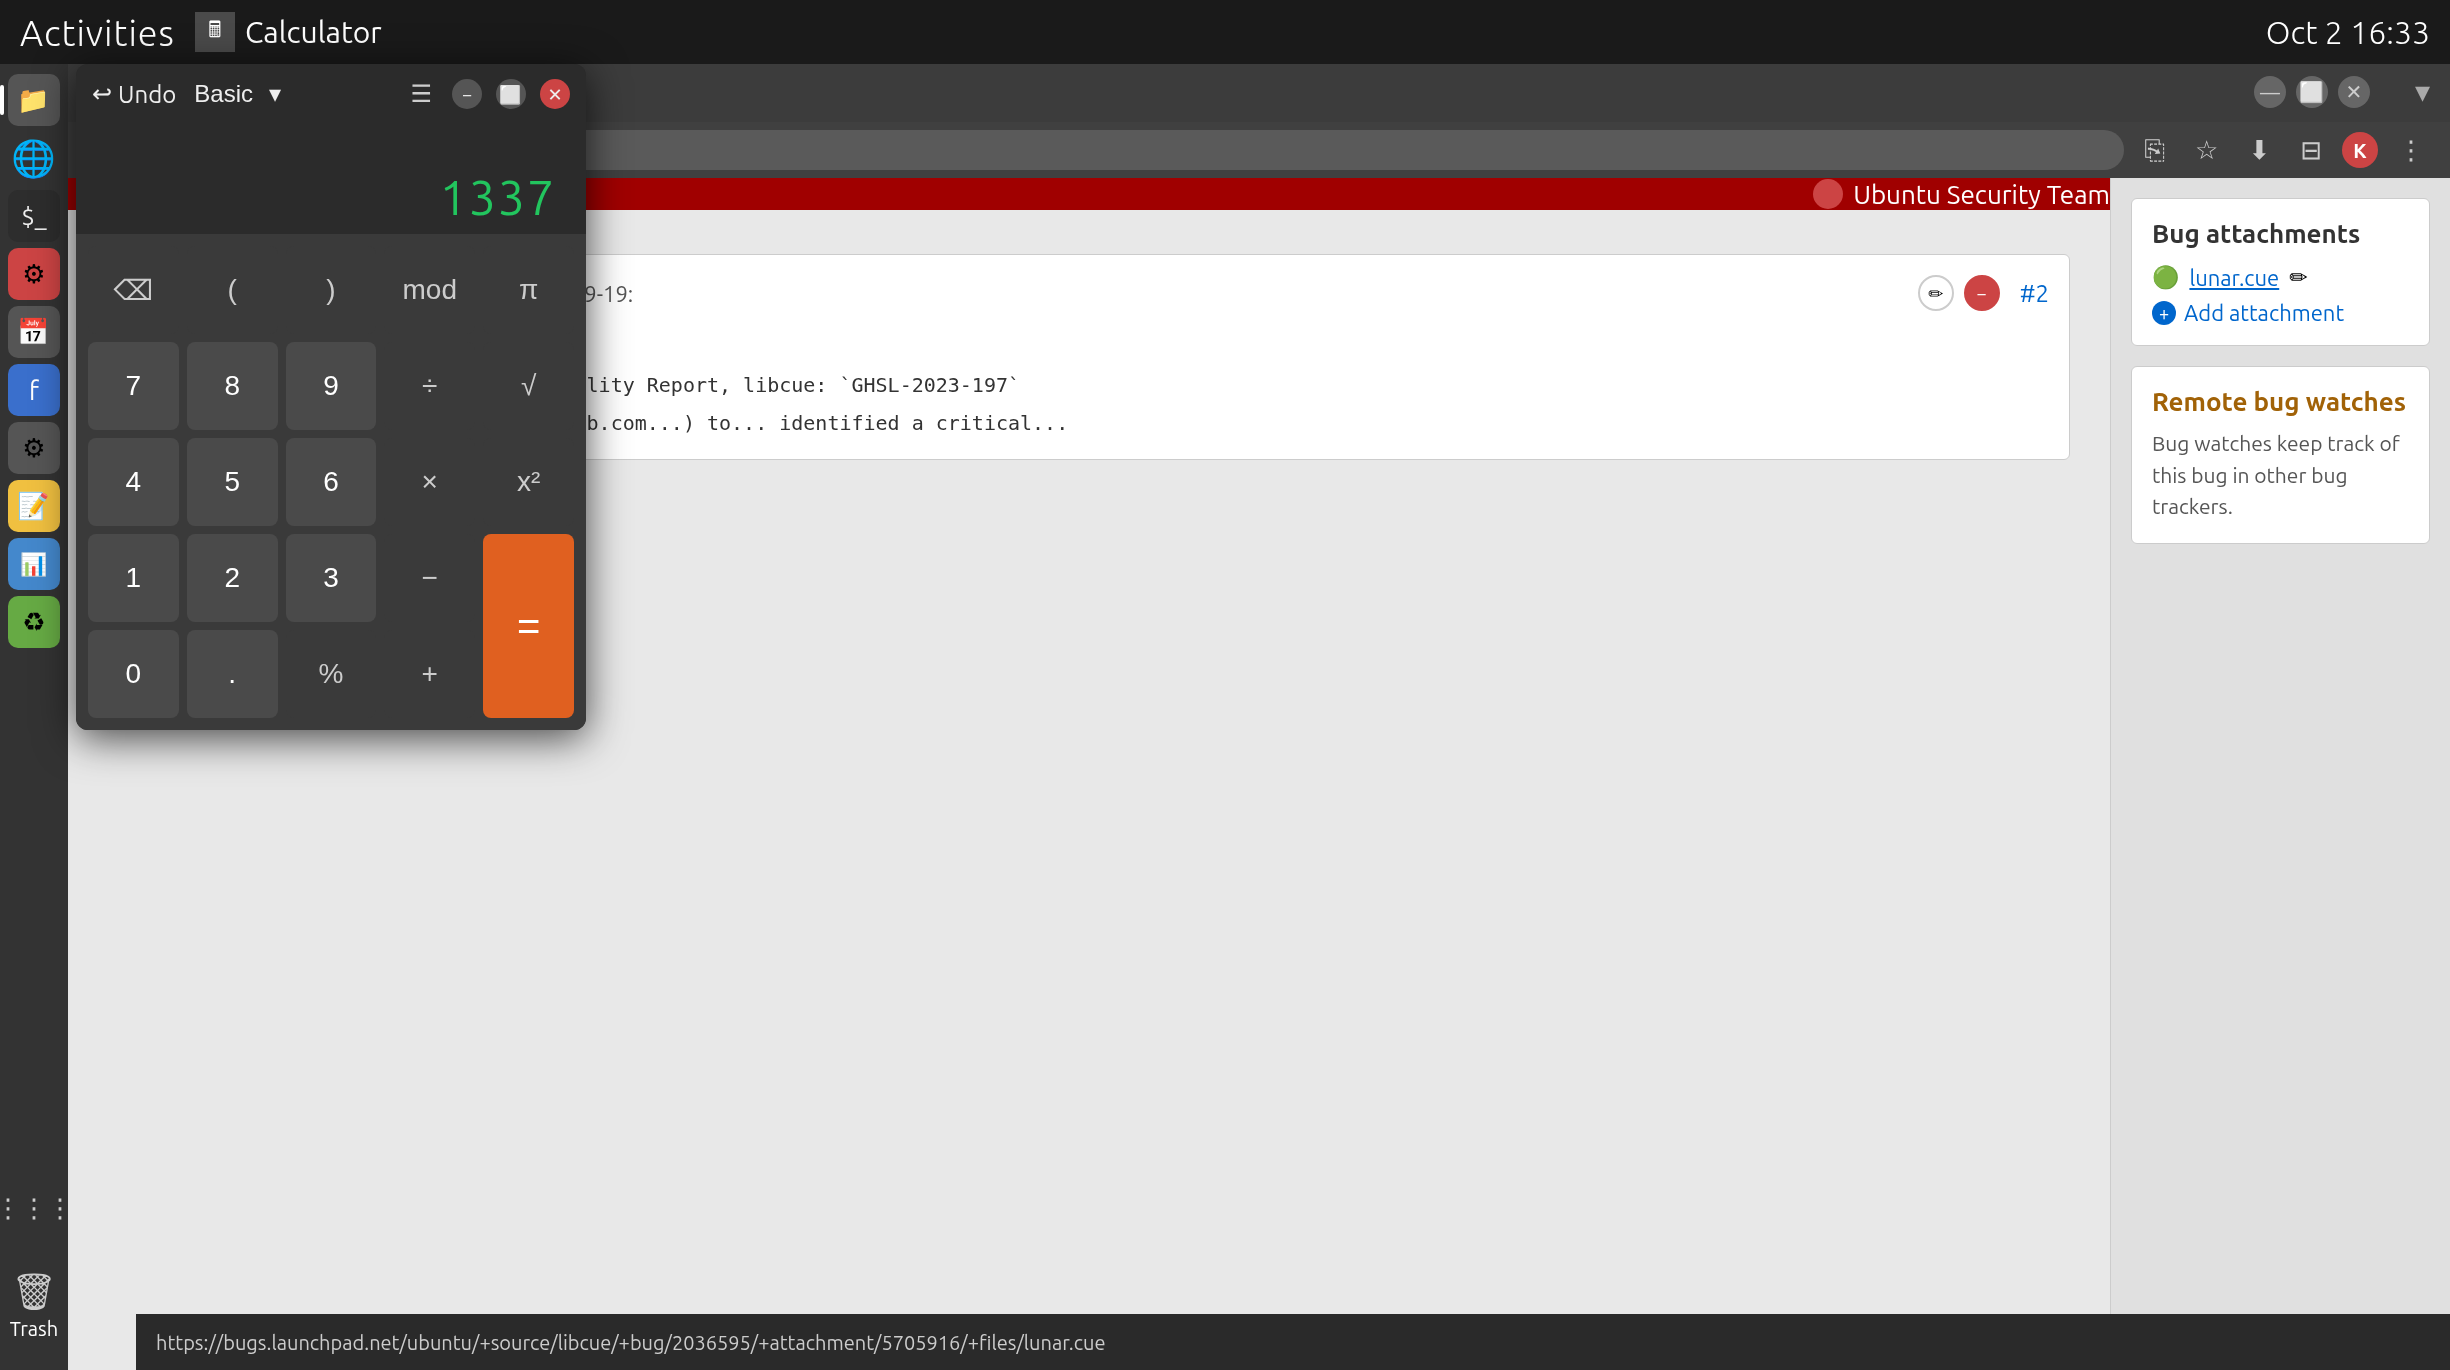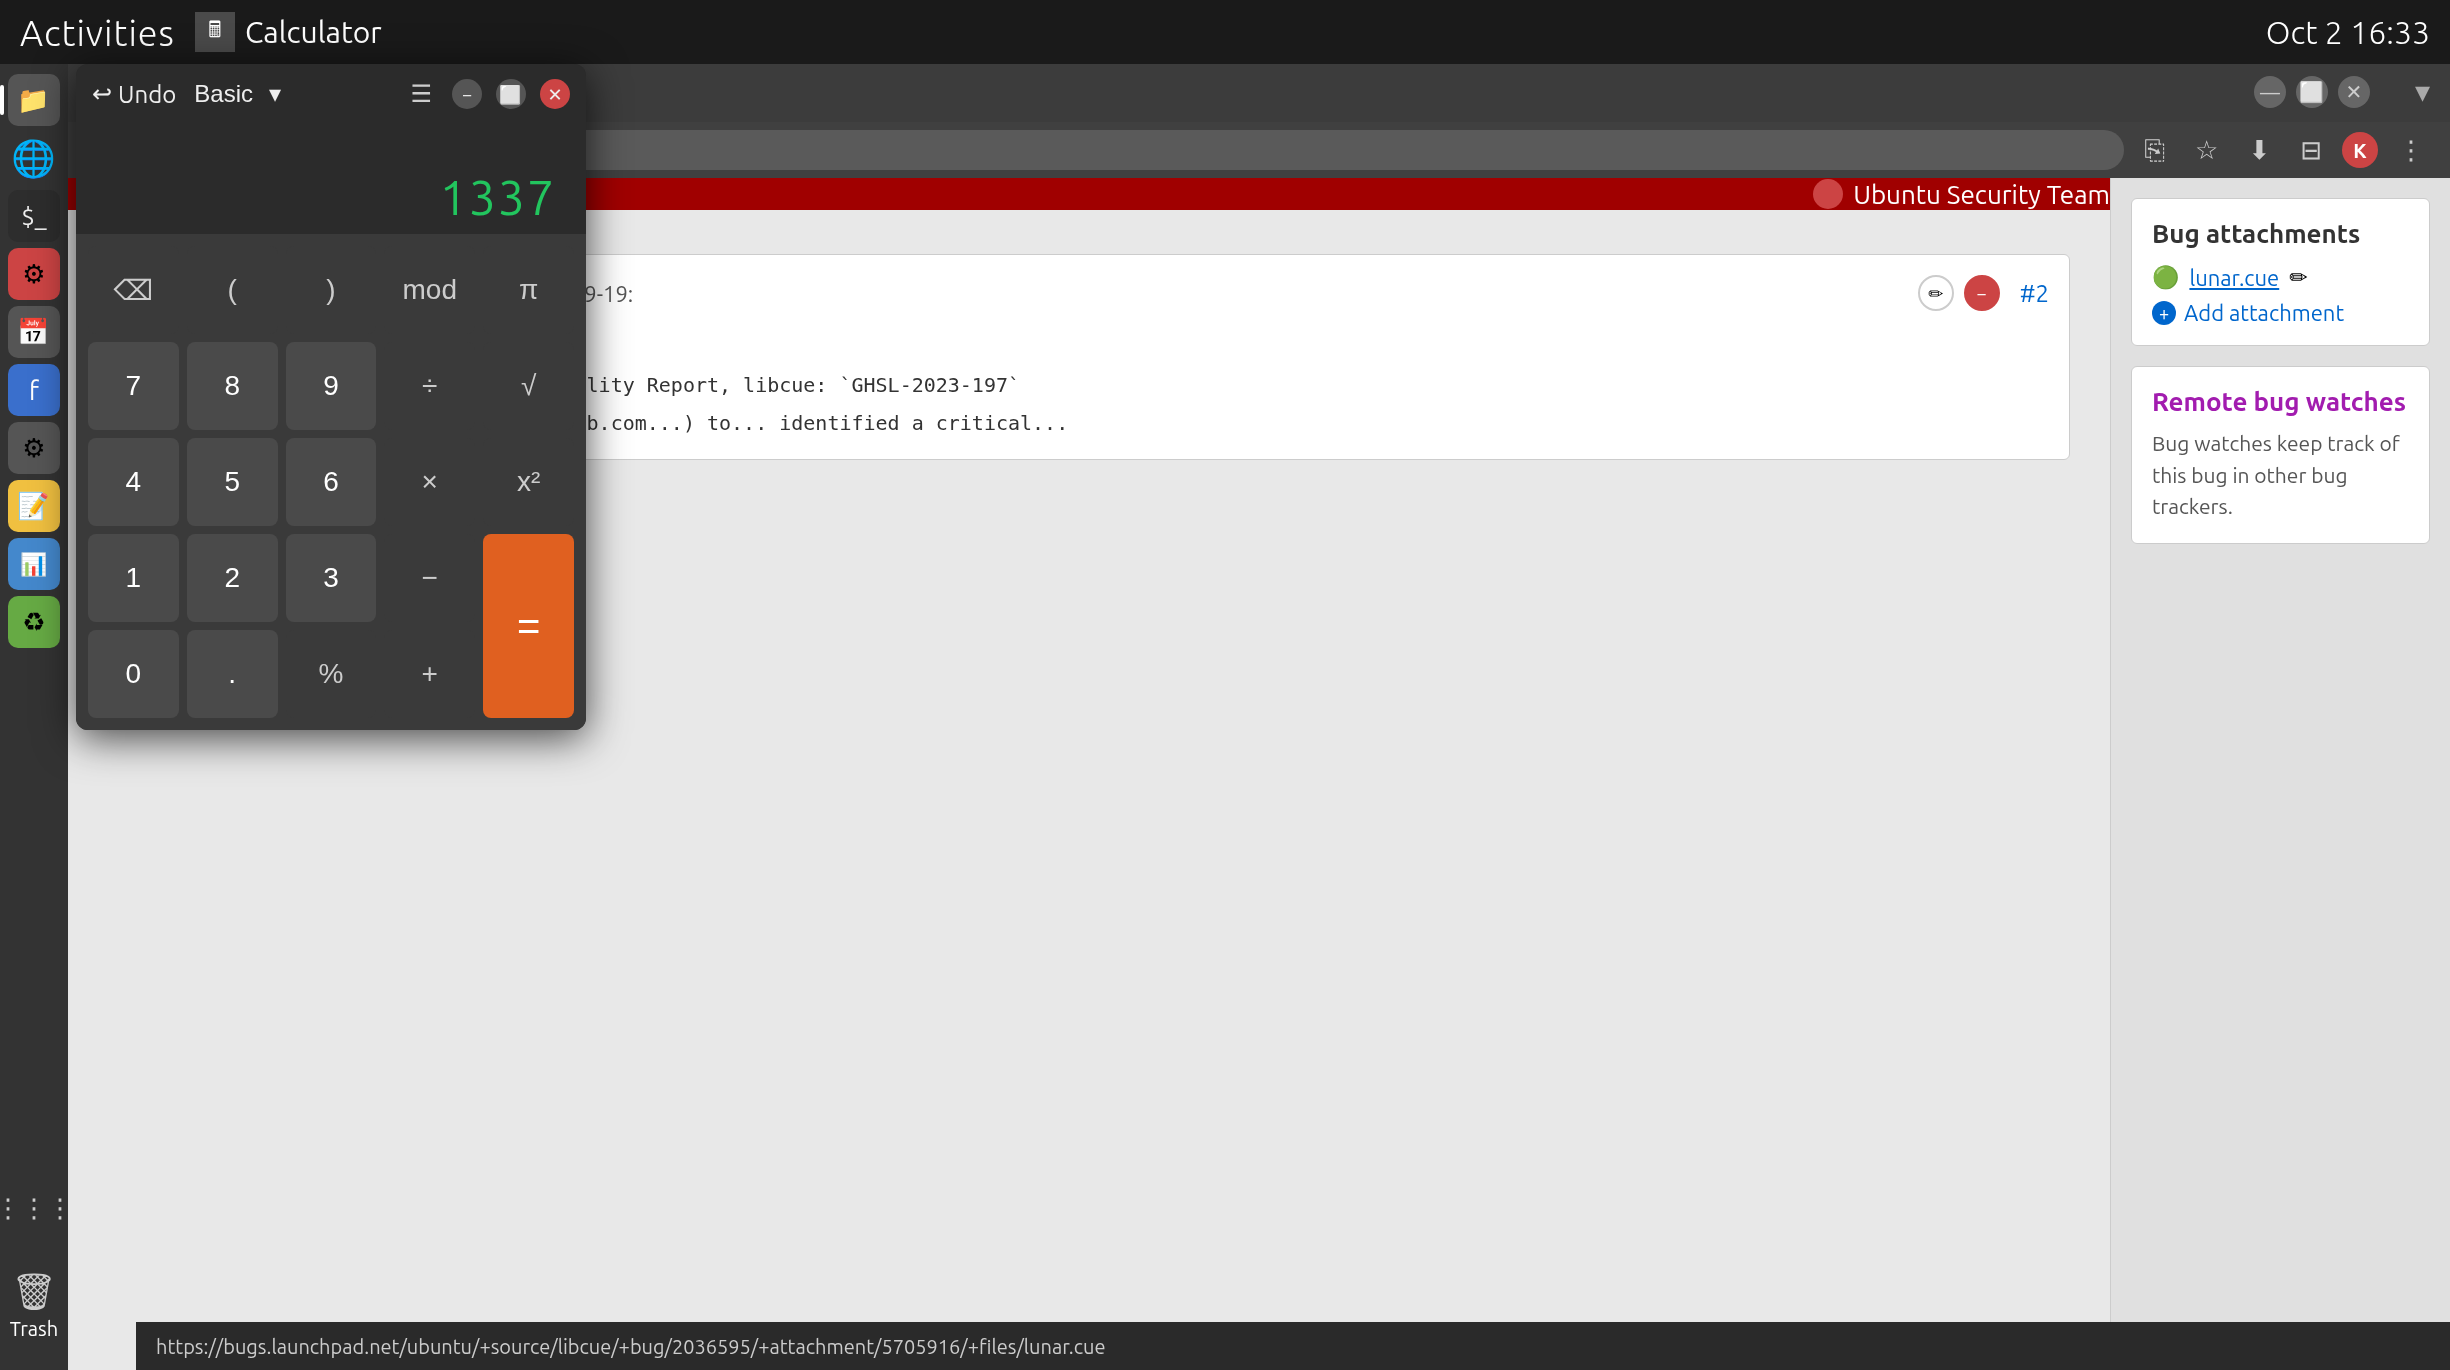--- a/index.html
+++ b/index.html
@@ -344,21 +344,21 @@
 
     .remote-bug-box {
       background: white;
       border: 1px solid #ccc;
       border-radius: 6px;
       padding: 20px;
     }
     .remote-bug-title {
       font-size: 26px;
       font-weight: bold;
-      color: #a21caf;
+      color: #a16207;
       margin-bottom: 12px;
     }
     .remote-bug-text {
       font-size: 21px;
       color: #555;
       line-height: 1.5;
     }
     .comment-box {
       background: white;
       border: 1px solid #ccc;
@@ -407,21 +407,21 @@
       text-decoration: underline;
       cursor: pointer;
     }
 
     
     .status-bar {
       position: absolute;
       bottom: 0;
       left: 68px;
       right: 0;
-      height: 48px;
+      height: 56px;
       background: #2a2a2a;
       display: flex;
       align-items: center;
       padding: 0 20px;
       color: #ccc;
       font-size: 20px;
     }
 
     
     .calc-window {

